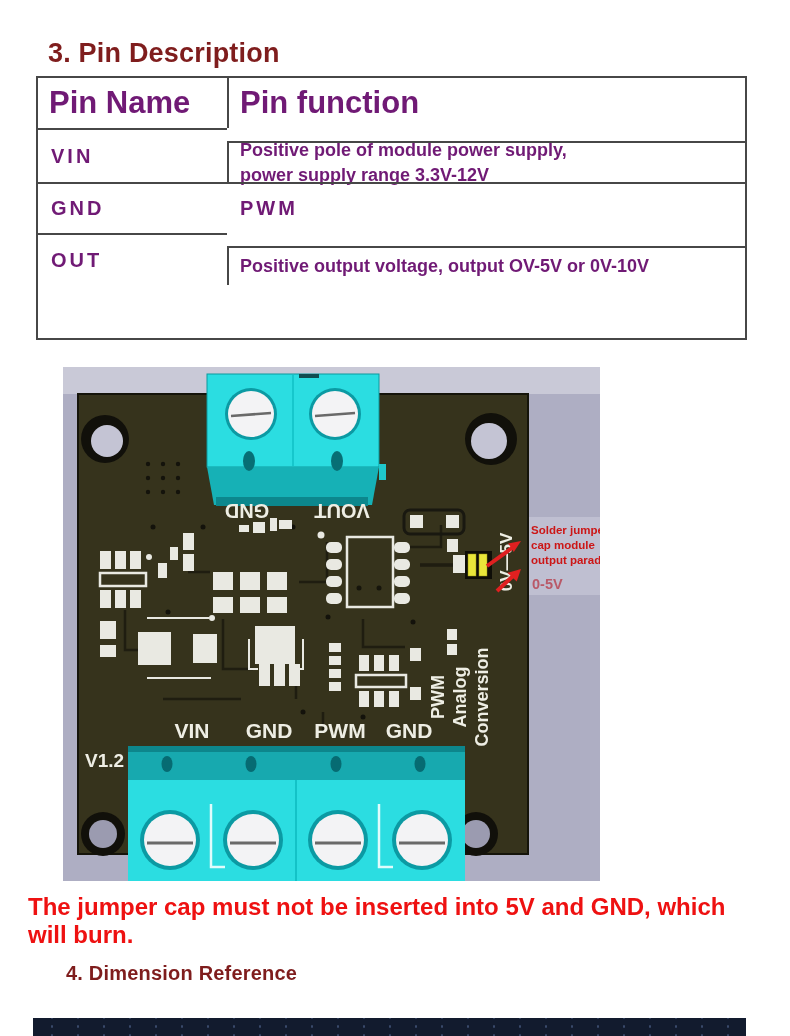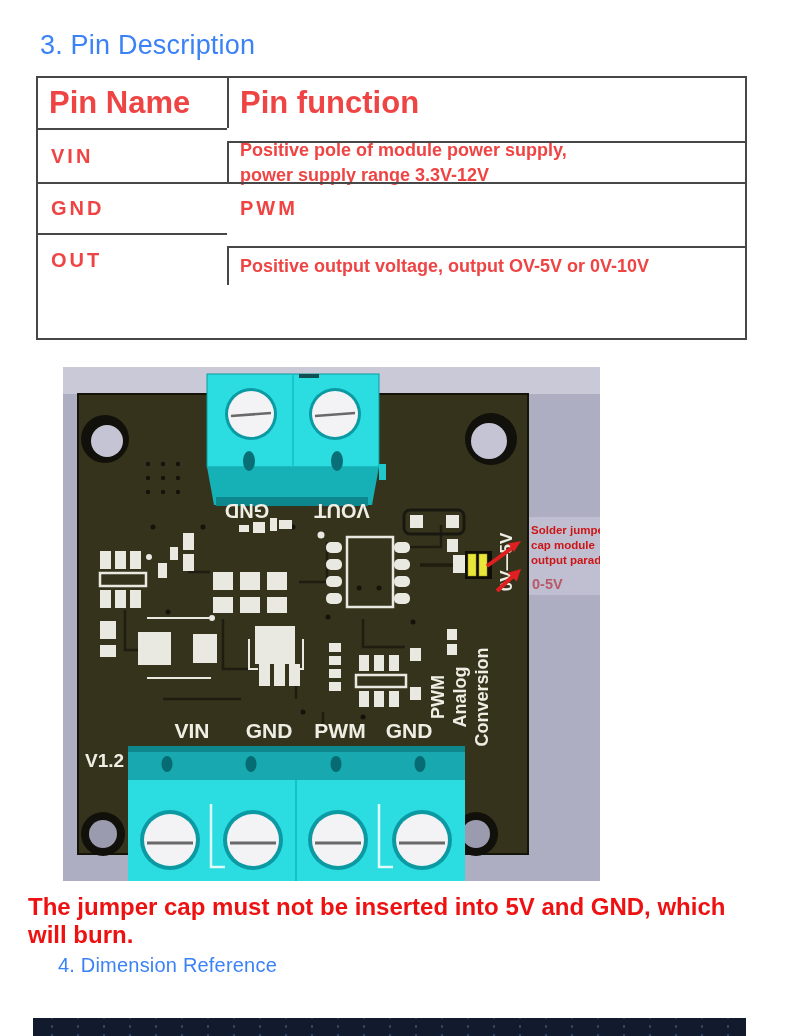--- a/index.html
+++ b/index.html
@@ -1,31 +1,31 @@
 <!DOCTYPE html>
 <html><head>
 <meta charset="utf-8">
 <style>
   html,body{margin:0;padding:0;background:#ffffff;}
   body{
     width:790px;height:1036px;position:relative;overflow:hidden;
     font-family:"Liberation Sans","DejaVu Sans",sans-serif;
   }
-  .sec-title{position:absolute;margin:0;font-weight:400;color:#3b82f6;font-size:27px;letter-spacing:.2px;}
+  .sec-title{position:absolute;margin:8px;font-weight:700;color:#7f1d1d;font-size:27px;letter-spacing:.2px;}
   #title3{left:40px;top:30px;}
   #title4{left:58px;top:954px;font-size:20px;}
 
   
   .pin-table{
     position:absolute;left:36px;top:76px;width:711px;
     display:grid;grid-template-columns:189px 1fr;
     grid-template-rows:50px 54px 51px 52px 53px;
     border:2px solid #474747;box-sizing:border-box;background:#fff;
   }
-  .cell{display:flex;align-items:center;box-sizing:border-box;color:#ef4444;}
+  .cell{display:flex;align-items:center;box-sizing:border-box;color:#701a75;}
   .cell.c2{border-left:2px solid #474747;}
   .cell.bt{border-top:2px solid #474747;}
   .head{font-size:31px;font-weight:700;padding-left:11px;}
   .pname{font-size:20px;font-weight:600;letter-spacing:3px;padding-left:13px;}
   .pfunc{font-size:18px;font-weight:600;padding-left:11px;line-height:1.35;white-space:pre-line;padding-right:2px;margin-top:13px;}
 
   
   .board-figure{position:absolute;left:63px;top:367px;width:537px;height:514px;}
 
   

